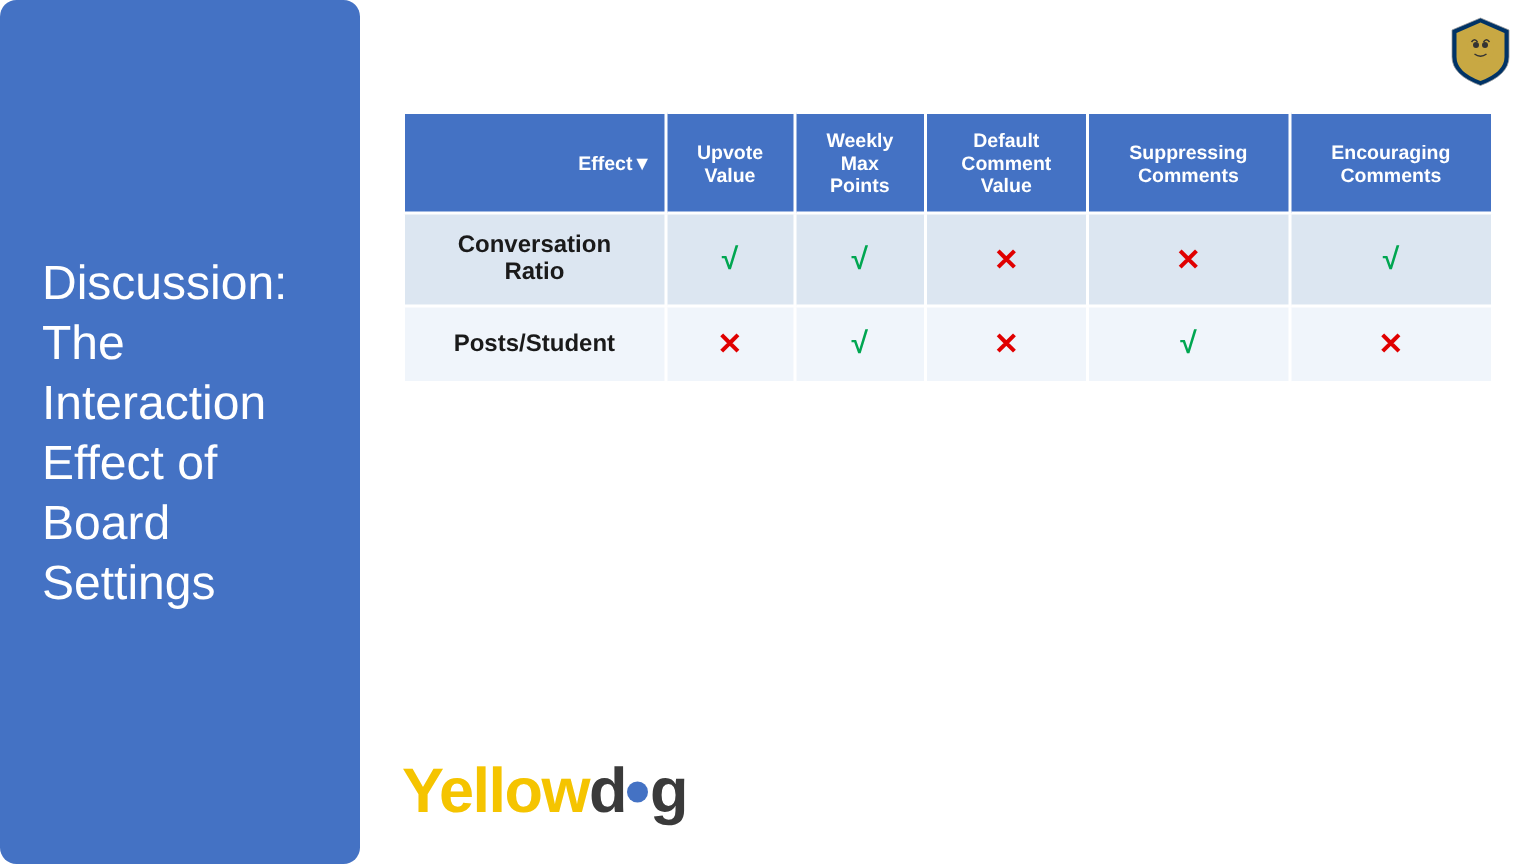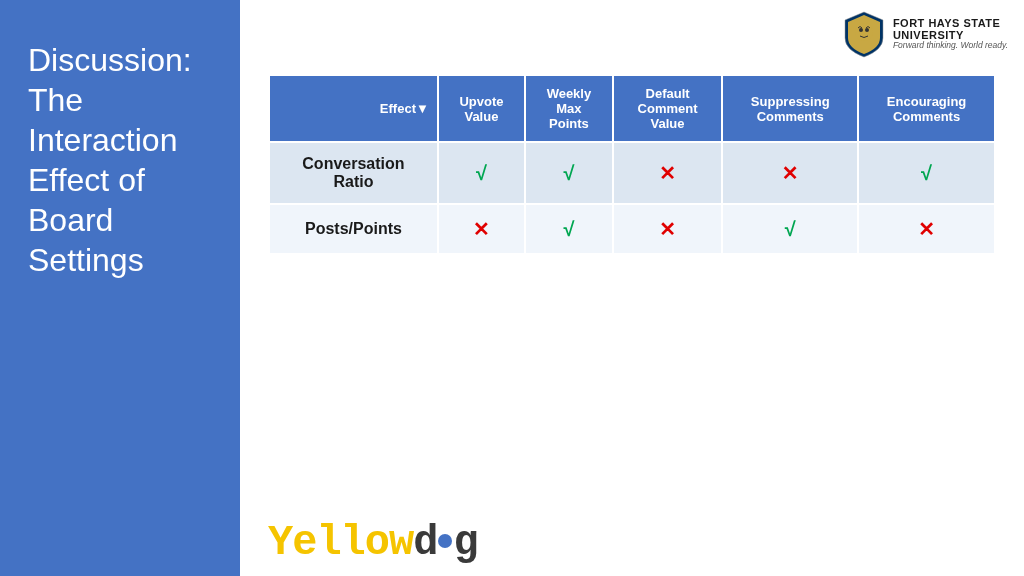--- a/index.html
+++ b/index.html
@@ -12,21 +12,23 @@
       display: flex;
     }
 
     
     .sidebar {
       width: 240px;
       min-width: 240px;
       height: 576px;
       background: #4472C4;
       display: flex;
+      align-items: center;
       padding: 40px 28px;
+      border-radius: 11px;
     }
     .sidebar-title {
       color: #fff;
       font-size: 32px;
       font-weight: 300;
       line-height: 1.25;
     }
 
     
     .content {
@@ -120,25 +122,25 @@
       font-size: 20px;
     }
     .cross {
       color: #e00000;
       font-size: 20px;
     }
 
     
     .yellowdig-logo {
       position: absolute;
-      bottom: 12px;
+      bottom: 28px;
       left: 28px;
       font-size: 42px;
       font-weight: 800;
-      font-family: Liberation Mono, monospace;
+      font-family: Liberation Sans, sans-serif;
       letter-spacing: -1px;
       line-height: 1;
     }
     .yellow-part {
       color: #F5C400;
     }
     .dig-part {
       color: #3a3a3a;
     }
     .dig-o-inner {
@@ -168,25 +170,20 @@
       <path d="M21 2 L40 10 L40 28 Q40 40 21 47 Q2 40 2 28 L2 10 Z" fill="#003366" stroke="#999" stroke-width="0.5"></path>
       <path d="M21 5 L37 12 L37 28 Q37 38 21 44 Q5 38 5 28 L5 12 Z" fill="#c8a843"></path>
 
       <circle cx="21" cy="22" r="9" fill="#c8a843"></circle>
       <circle cx="18" cy="20" r="2" fill="#333"></circle>
       <circle cx="24" cy="20" r="2" fill="#333"></circle>
       <path d="M17 26 Q21 29 25 26" stroke="#333" stroke-width="1" fill="none"></path>
       <path d="M15 18 Q17 15 19 18" stroke="#333" stroke-width="1" fill="none"></path>
       <path d="M23 18 Q25 15 27 18" stroke="#333" stroke-width="1" fill="none"></path>
     </svg>
-    <div class="logo-text">
-      <span class="university-name">FORT HAYS STATE</span>
-      <span class="university-name">UNIVERSITY</span>
-      <span class="university-sub">Forward thinking. World ready.</span>
-    </div>
   </div>
 
   <div class="table-wrap">
     <table>
       <thead>
         <tr>
           <th>Effect▼</th>
           <th>Upvote<br>Value</th>
           <th>Weekly<br>Max<br>Points</th>
           <th>Default<br>Comment<br>Value</th>
@@ -199,21 +196,21 @@
         <tr>
           <td>Conversation<br>Ratio</td>
           <td><span class="check">√</span></td>
           <td><span class="check">√</span></td>
           <td><span class="cross">✕</span></td>
           <td><span class="cross">✕</span></td>
           <td><span class="check">√</span></td>
         </tr>
 
         <tr>
-          <td>Posts/Points</td>
+          <td>Posts/Student</td>
           <td><span class="cross">✕</span></td>
           <td><span class="check">√</span></td>
           <td><span class="cross">✕</span></td>
           <td><span class="check">√</span></td>
           <td><span class="cross">✕</span></td>
         </tr>
 
       </tbody>
     </table>
   </div>

